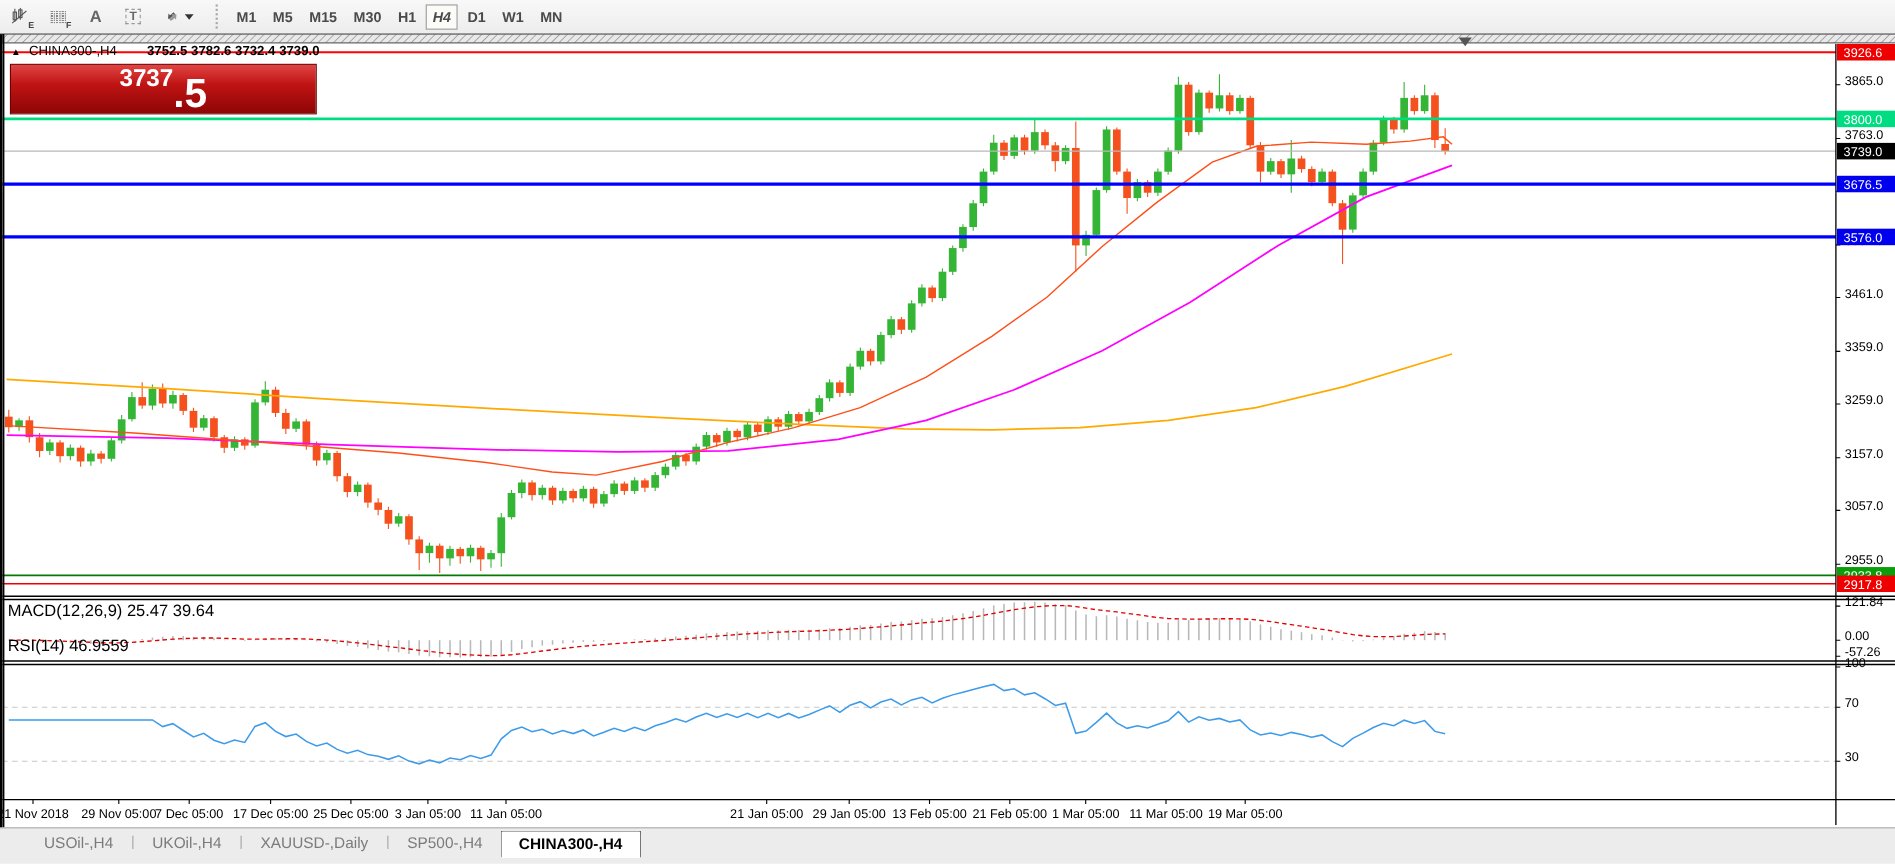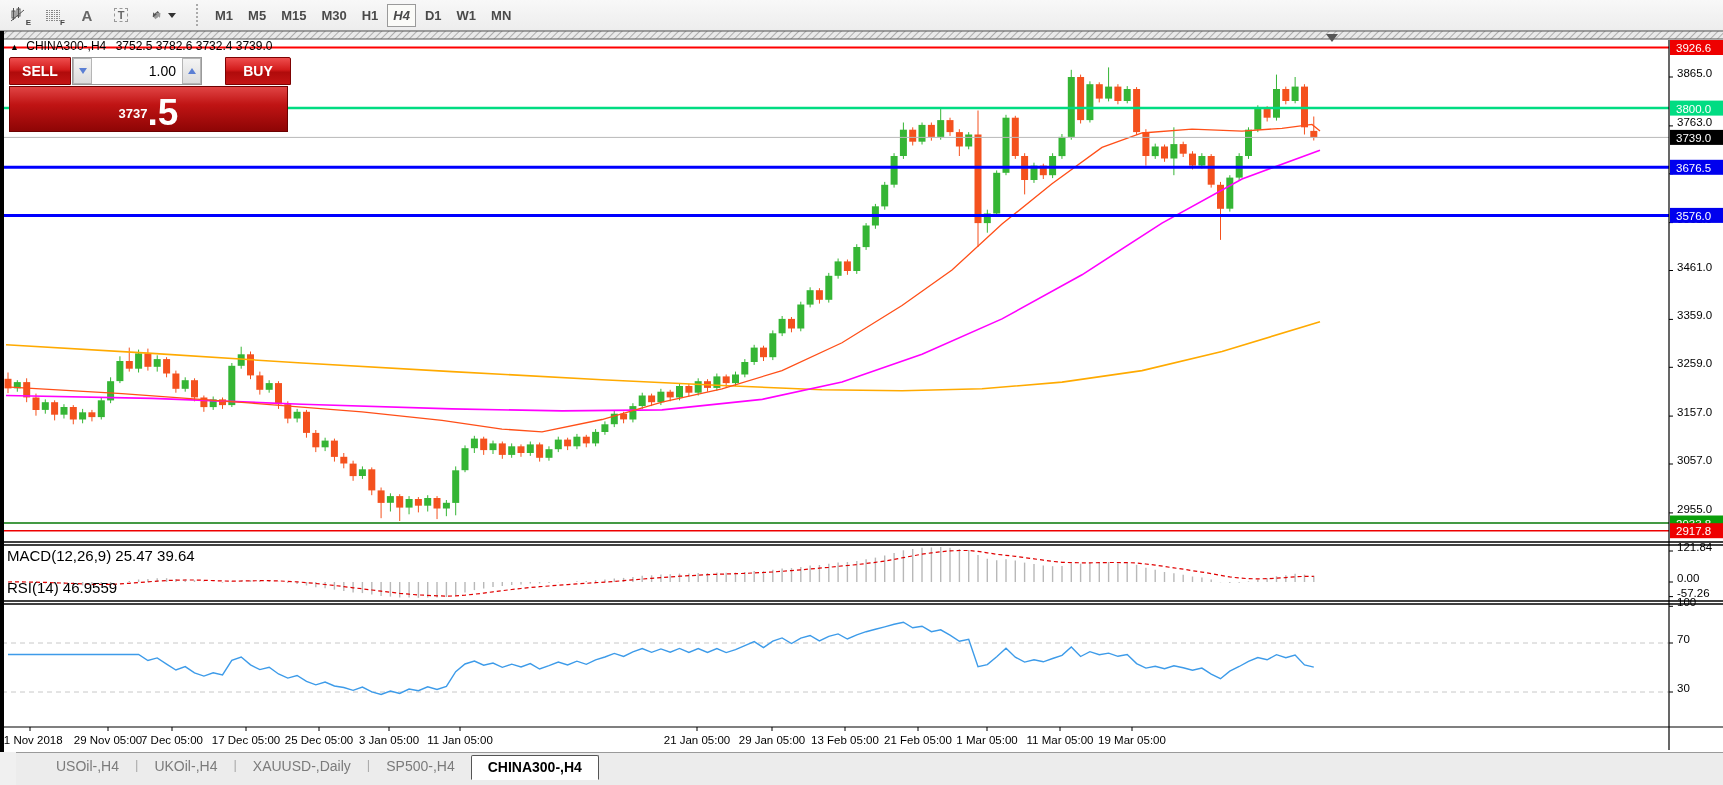--- a/index.html
+++ b/index.html
@@ -45,26 +45,26 @@
              display:flex; align-items:center; justify-content:center; cursor:pointer; }
   .tw-spin .up   { width:0;height:0;border-left:4px solid transparent;border-right:4px solid transparent;border-bottom:6px solid #5b7fd4; }
   .tw-spin .down { width:0;height:0;border-left:4px solid transparent;border-right:4px solid transparent;border-top:6px solid #5b7fd4; }
   .tw-input { width:90px; border:none; outline:none; font-size:14px; text-align:right; padding-right:6px;
               font-family:"Liberation Sans",sans-serif; }
   .tw-row2 { display:flex; margin-top:1px; height:46px; }
   .tw-price { flex:1; color:#fff; display:flex; align-items:flex-end; justify-content:center; padding-bottom:3px;
               background:linear-gradient(180deg,#e04444 0%,#c01414 40%,#8e0505 100%);
               border:1px solid #6d0101; cursor:pointer; }
   .tw-price.left { margin-right:3px; }
-  .tw-price .small { font-size:13px; font-weight:bold; line-height:1; margin-bottom:8px; }
+  .tw-price .small { font-size:22px; font-weight:bold; line-height:1; margin-bottom:18px; }
   .tw-price .big { font-size:37px; font-weight:bold; line-height:0.85; }
 
   
   .tabs-bar { height:33px; background:#ececec; border-top:1px solid #9a9a9a; display:flex; align-items:flex-start;
-              padding-left:24px;margin-left:16px; }
+              padding-left:24px; }
   .tab { font-size:14px; color:#7b7b7b; padding:3px 16px 4px 16px; margin-top:2px; cursor:pointer; white-space:nowrap; }
   .tab-sep { color:#aaa; margin-top:4px; font-size:13px; }
   .tab.active { background:#fff; color:#000; border:1px solid #555; border-bottom:1px solid #fff; border-radius:2px 2px 0 0;
                 font-weight:bold; }
 </style>
 </head>
 <body>
 
 <div class="toolbar">
   <div class="tb-icon">
@@ -644,40 +644,27 @@
       <text x="985" y="744" font-size="11.5" fill="#000" text-anchor="middle">1 Mar 05:00</text>
       <line x1="1058" y1="727" x2="1058" y2="731" stroke="#000"></line>
       <text x="1058" y="744" font-size="11.5" fill="#000" text-anchor="middle">11 Mar 05:00</text>
       <line x1="1130" y1="727" x2="1130" y2="731" stroke="#000"></line>
       <text x="1130" y="744" font-size="11.5" fill="#000" text-anchor="middle">19 Mar 05:00</text>
     </svg>
 
   <div class="chart-title">
     <span class="tri">▲</span>
     <span>CHINA300-,H4</span>
-    <span style="margin-left:6px;">3752.5 3782.6 3732.4 3739.0</span>
+    <span style="margin-left:24px;font-weight:bold;">3752.5 3782.6 3732.4 3739.0</span>
   </div>
 
   <div class="pane-label" style="top:516px">MACD(12,26,9) 25.47 39.64</div>
   <div class="pane-label" style="top:548px">RSI(14) 46.9559</div>
 
   <div class="trade-widget">
-    <div class="tw-row1">
-      <div class="tw-btn tw-sell">SELL</div>
-      <div class="tw-vol">
-        <div class="tw-spin">
-            <span class="down"></span>
-          </div>
-        <input class="tw-input" value="1.00" style="">
-        <div class="tw-spin">
-            <span class="up"></span>
-          </div>
-      </div>
-      <div class="tw-btn tw-buy">BUY</div>
-    </div>
     <div class="tw-row2">
       <div class="tw-price left">
         <span class="small">3737</span>
         <span class="big">.5</span>
       </div>
     </div>
   </div>
 </div>
 
 <div class="tabs-bar">

